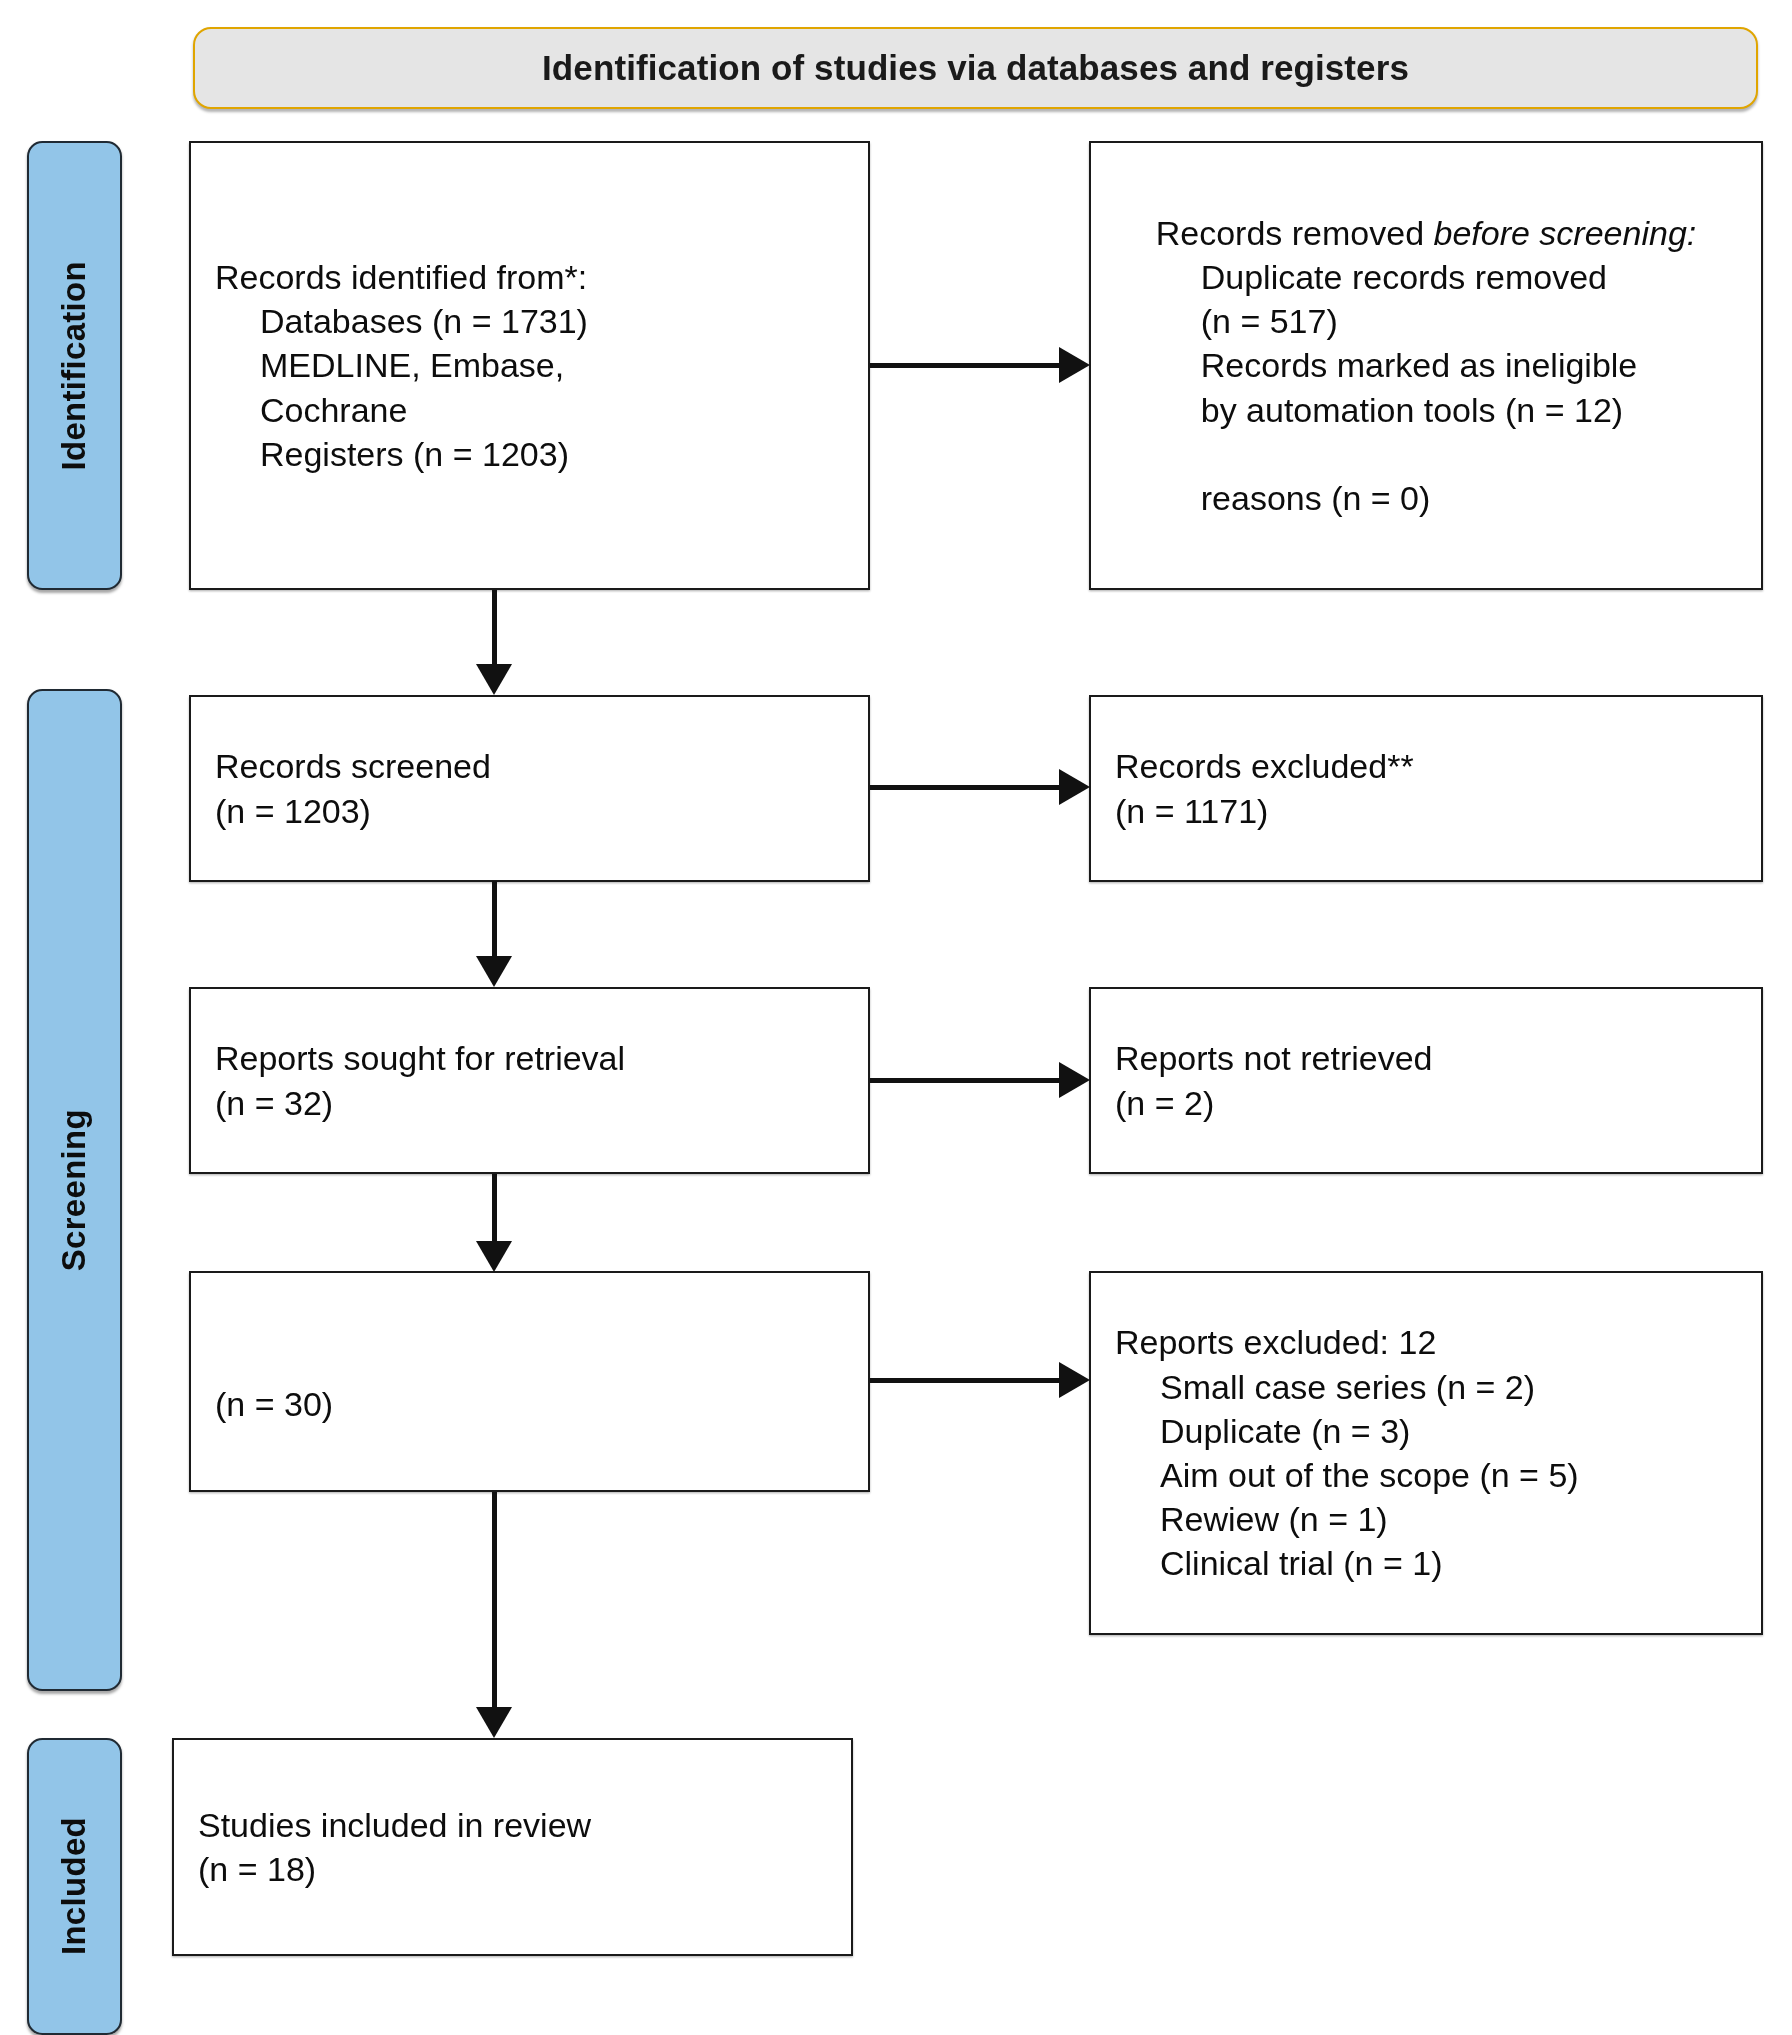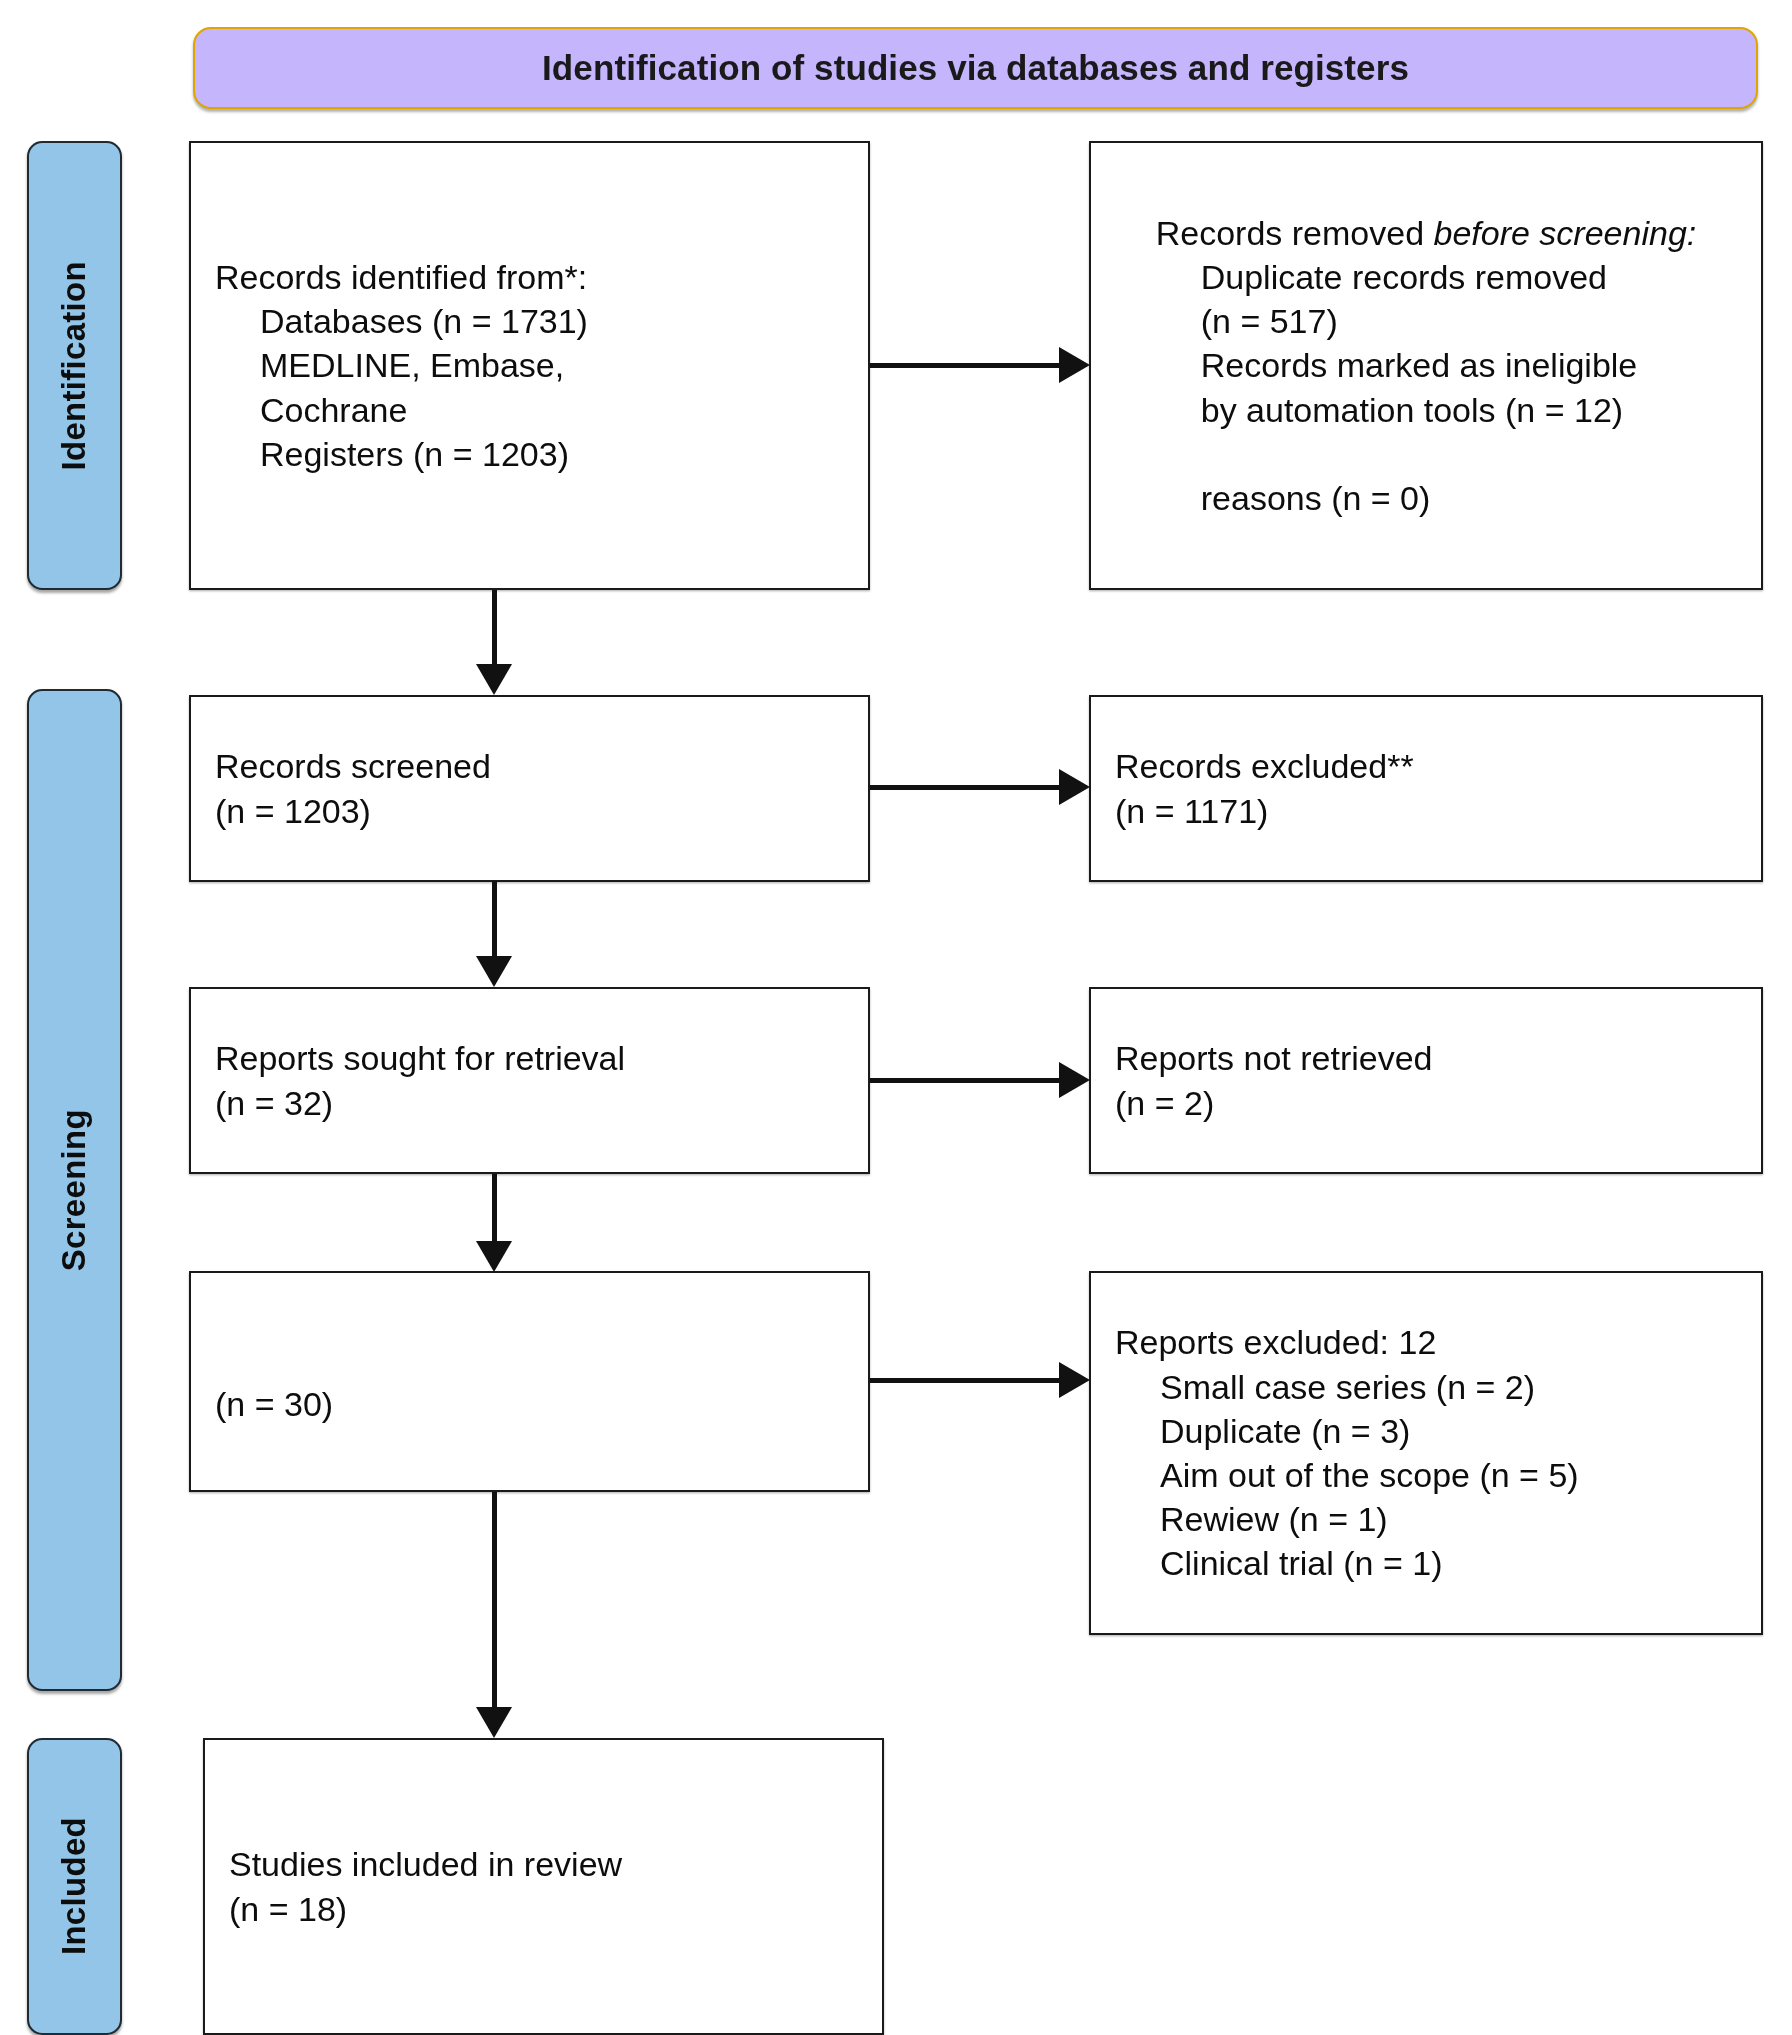--- a/index.html
+++ b/index.html
@@ -17,21 +17,21 @@
     overflow: hidden;
   }
 
   
   .banner {
     position: absolute;
     left: 193px;
     top: 26.5px;
     width: 1565px;
     height: 82px;
-    background: #c4b5fd;
+    background: #e5e5e5;
     border: 2.1px solid #E0A500;
     border-radius: 18px;
     box-sizing: border-box;
     display: flex;
     align-items: center;
     justify-content: center;
     box-shadow: 0 2.1px 2.8px rgba(0,0,0,0.30);
   }
   .banner-title {
     font-size: 35px;
@@ -88,21 +88,21 @@
     white-space: pre-wrap;
   }
   .pbox .txt .ind { padding-left: 45px; display: inline-block; }
   .pbox .txt em { font-style: italic; }
 
   
   #box-identified      { left: 189px; top: 141px;  width: 681px; height: 449px; }
   #box-screened        { left: 189px; top: 695px;  width: 681px; height: 187px; }
   #box-sought          { left: 189px; top: 987px; width: 681px; height: 187px; }
   #box-assessed        { left: 189px; top: 1271px; width: 681px; height: 221px; }
-  #box-included        { left: 203px; top: 1738px; width: 681px; height: 297px; }
+  #box-included        { left: 172px; top: 1738px; width: 681px; height: 218px; }
 
   
   #box-removed         { left: 1089px; top: 141px;  width: 674px; height: 449px; align-items: center; }
   #box-excluded-rec    { left: 1089px; top: 695px;  width: 674px; height: 187px; }
   #box-not-retrieved   { left: 1089px; top: 987px; width: 674px; height: 187px; }
   #box-excluded-rep    { left: 1089px; top: 1271px; width: 674px; height: 364px; }
 
   
   .conn { position: absolute; }
   .conn .shaft-v {

